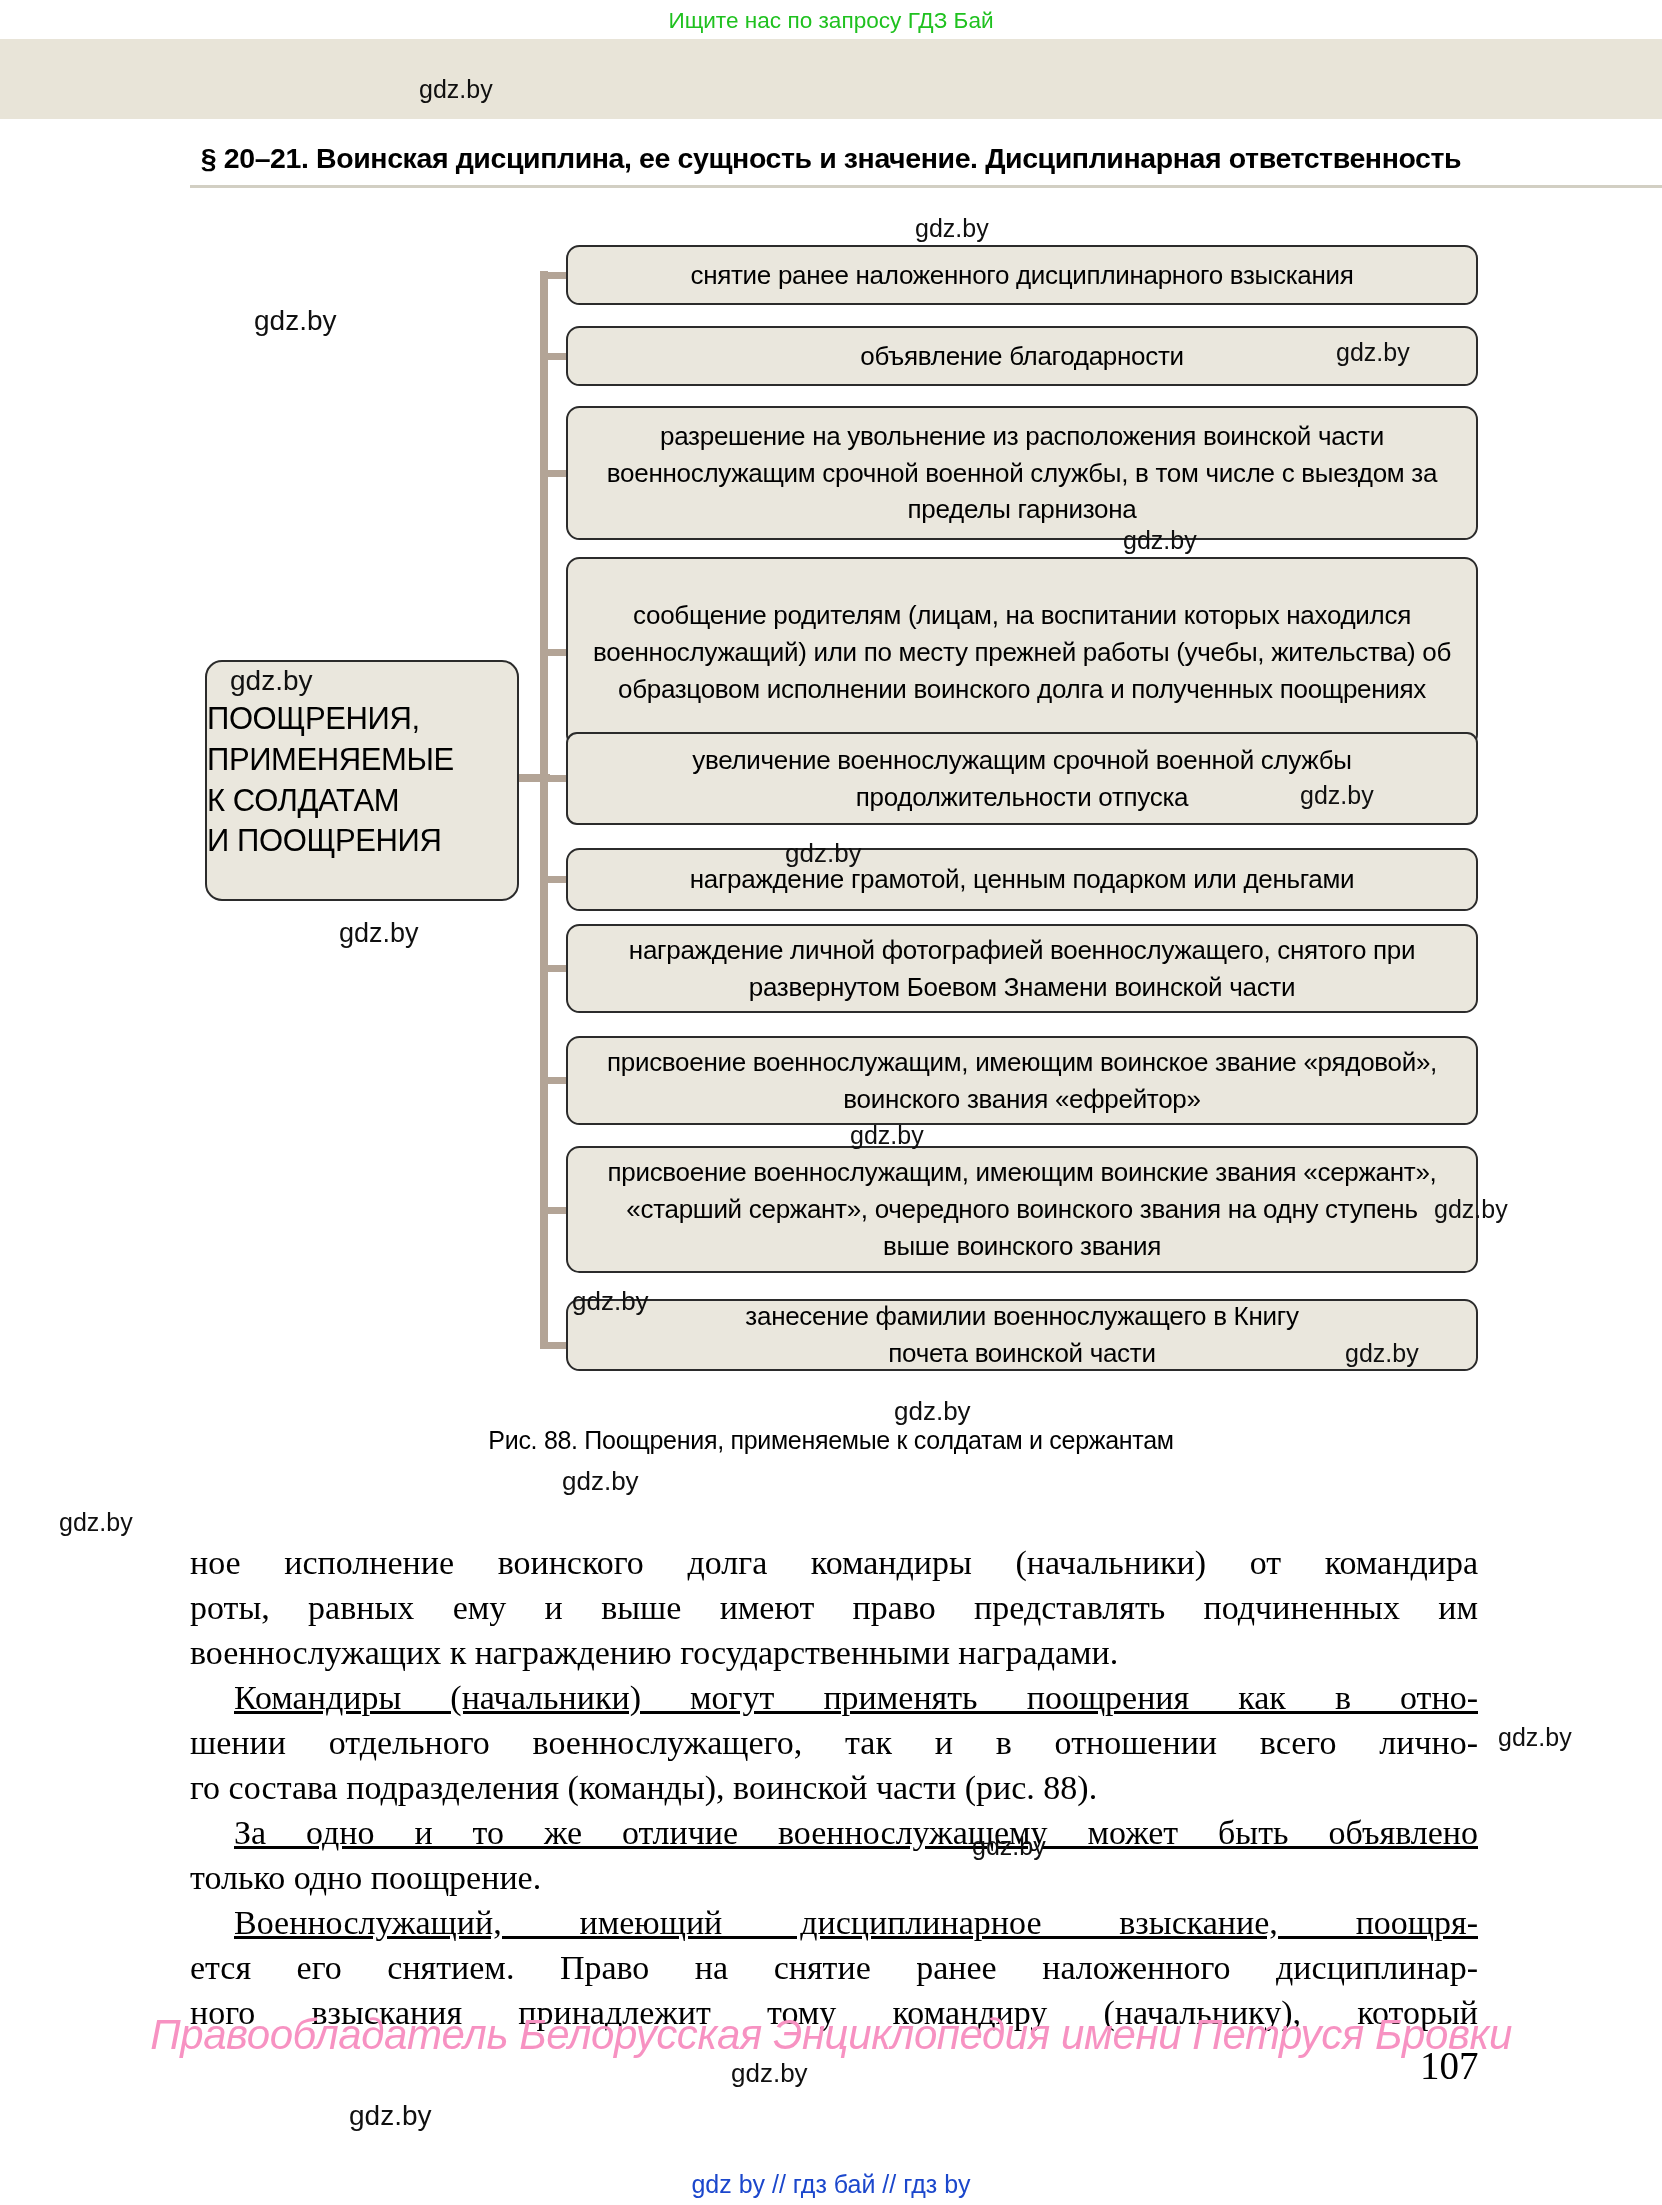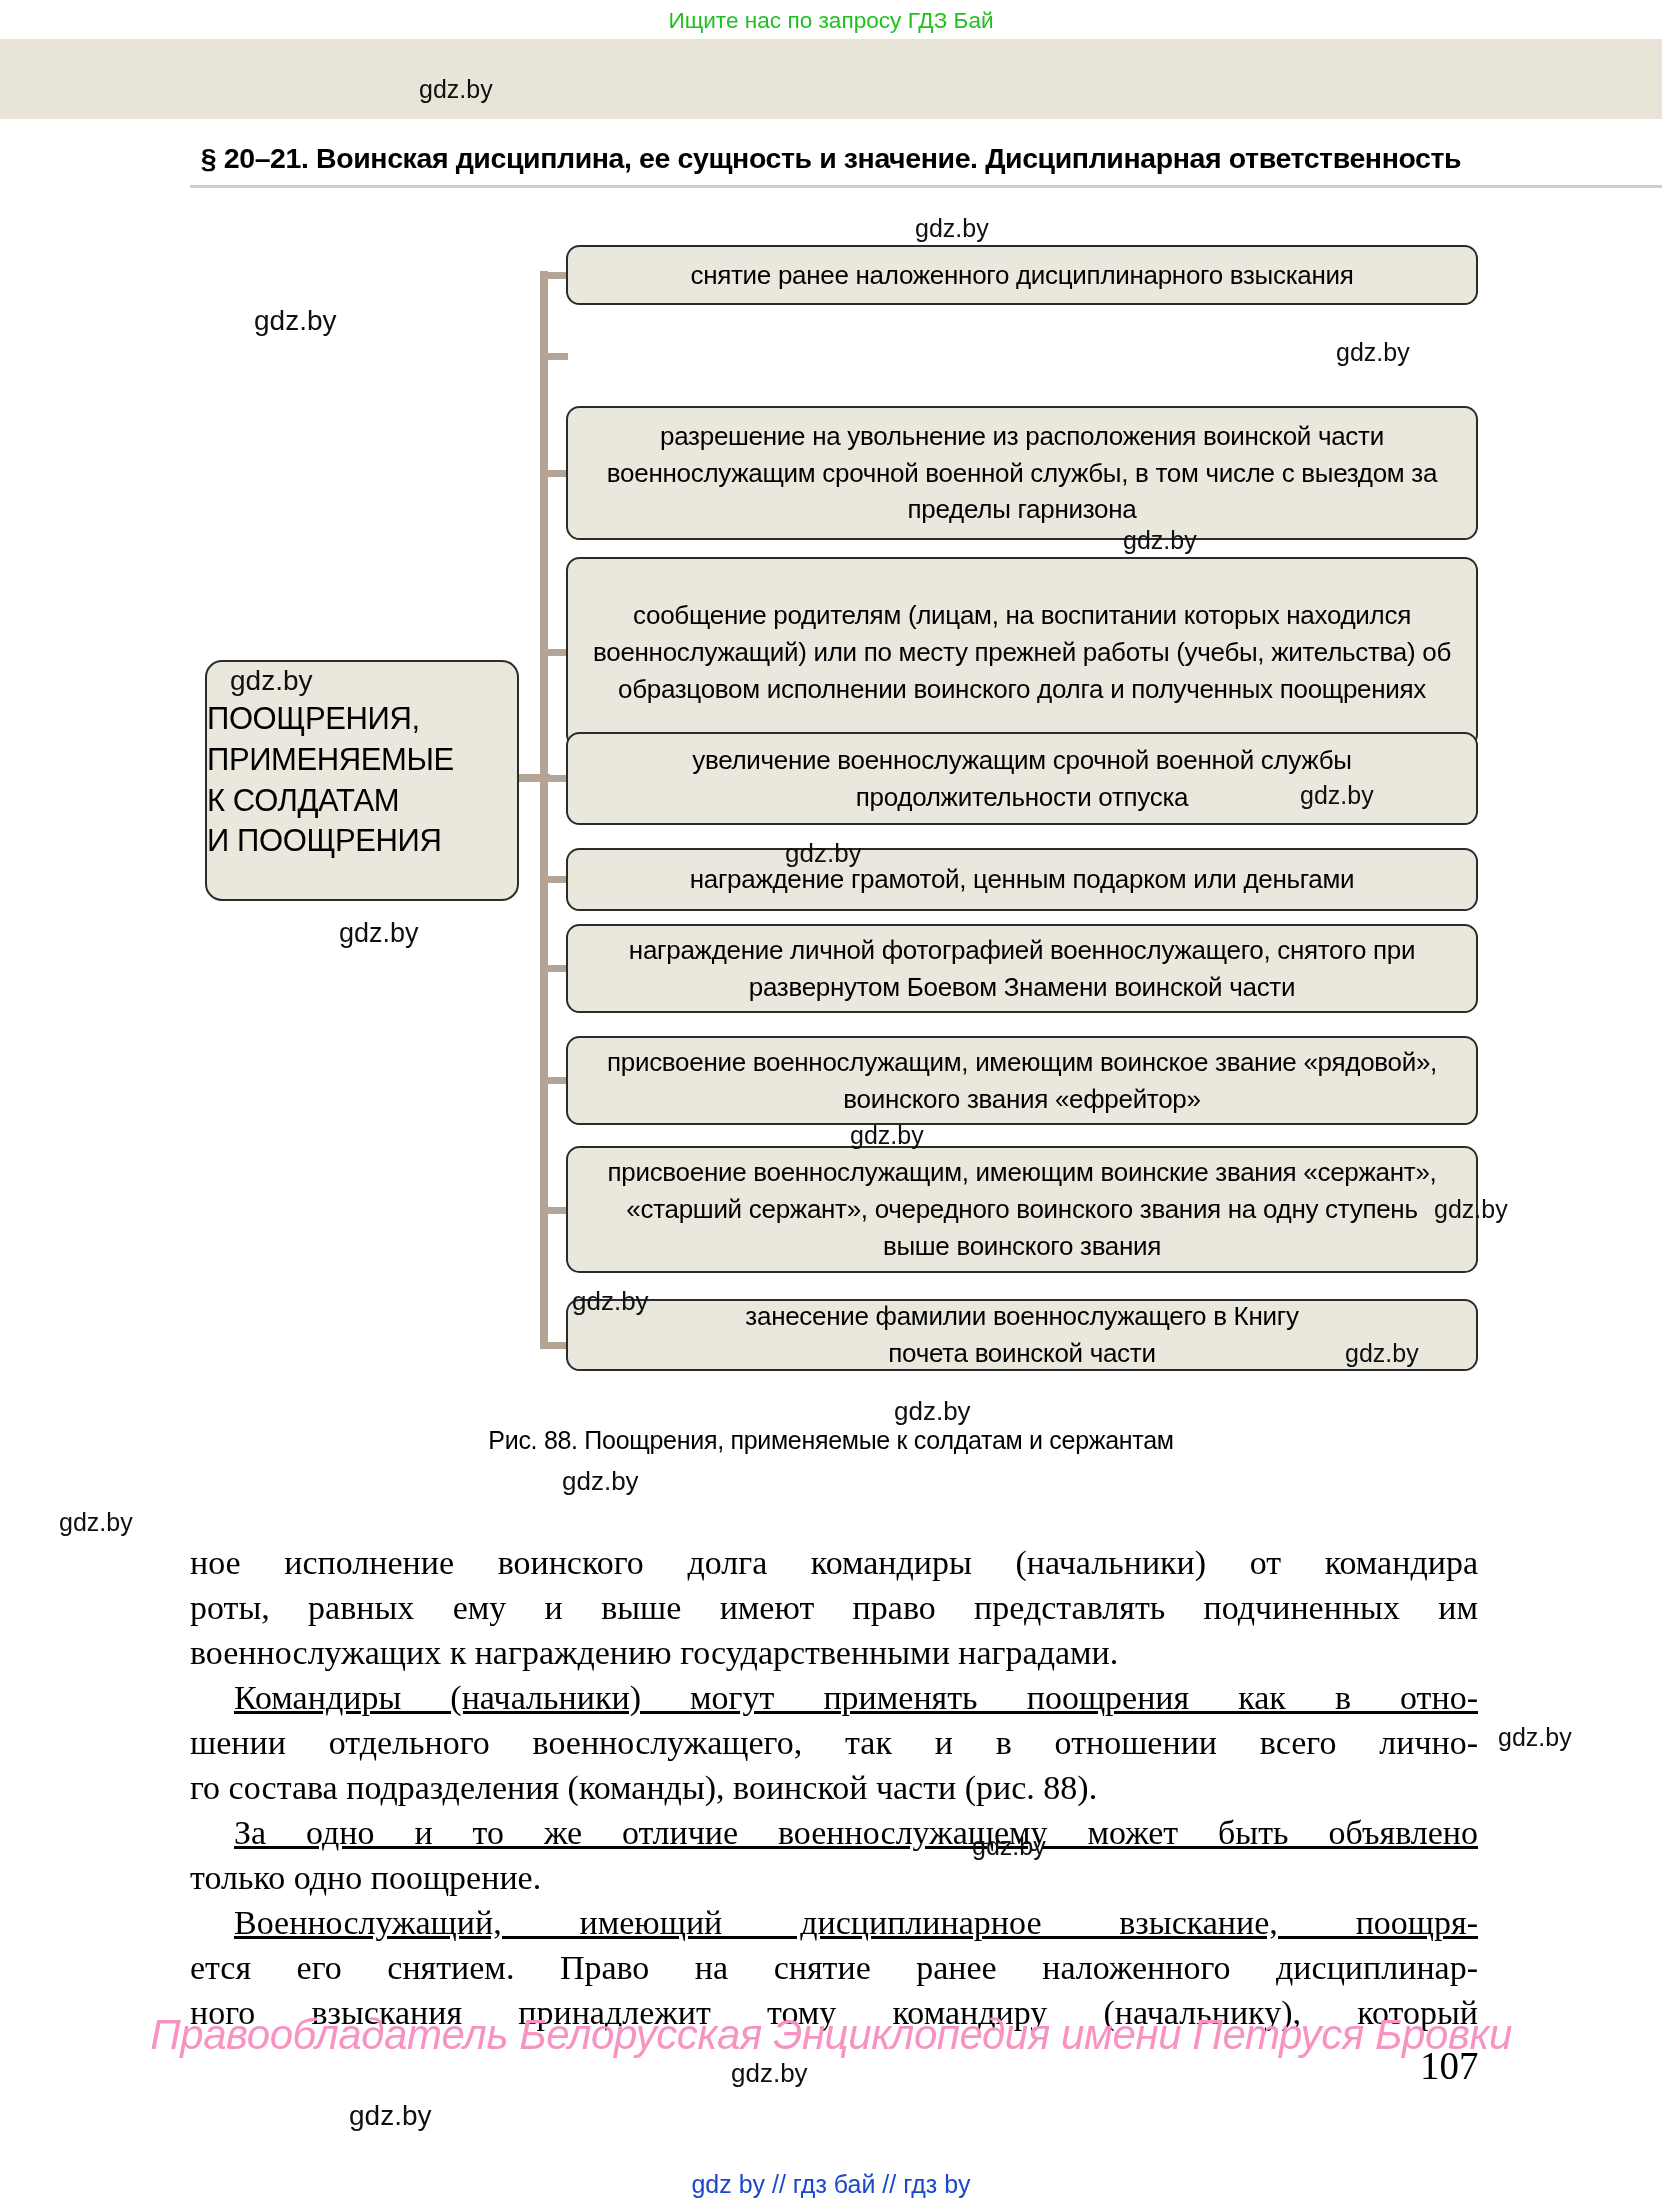--- a/index.html
+++ b/index.html
@@ -70,27 +70,30 @@
   <div id="root-box">
     <div>ПООЩРЕНИЯ,</div>
     <div>ПРИМЕНЯЕМЫЕ</div>
     <div>К СОЛДАТАМ</div>
     <div>И ПООЩРЕНИЯ</div>
   </div>
 
   <div class="dbox" style="top:245px;height:60px;">
       <span>снятие ранее наложенного дисциплинарного взыскания</span>
     </div>
+  <div class="dbox" style="top:326px;height:60px;">
+      <span>объявление благодарности</span>
+    </div>
   <div class="dbox" style="top:406px;height:134px;">
       <span>разрешение на увольнение из расположения воинской части военнослужащим срочной военной службы, в том числе с выездом за пределы гарнизона</span>
     </div>
   <div class="dbox" style="top:557px;height:191px;">
       <span>сообщение родителям (лицам, на воспитании которых находился военнослужащий) или по месту прежней работы (учебы, жительства) об образцовом исполнении воинского долга и полученных поощрениях</span>
     </div>
-  <div class="dbox" style="top:732px;height:93px;">
+  <div class="dbox" style="top:732px;height:93px;border-radius:11px;">
       <span style="max-width:737px;">увеличение военнослужащим срочной военной службы продолжительности отпуска</span>
     </div>
   <div class="dbox" style="top:848px;height:63px;">
       <span>награждение грамотой, ценным подарком или деньгами</span>
     </div>
   <div class="dbox" style="top:924px;height:89px;">
       <span>награждение личной фотографией военнослужащего, снятого при развернутом Боевом Знамени воинской части</span>
     </div>
   <div class="dbox" style="top:1146px;height:127px;">
       <span>присвоение военнослужащим, имеющим воинские звания «сержант», «старший сержант», очередного воинского звания на одну ступень выше воинского звания</span>

